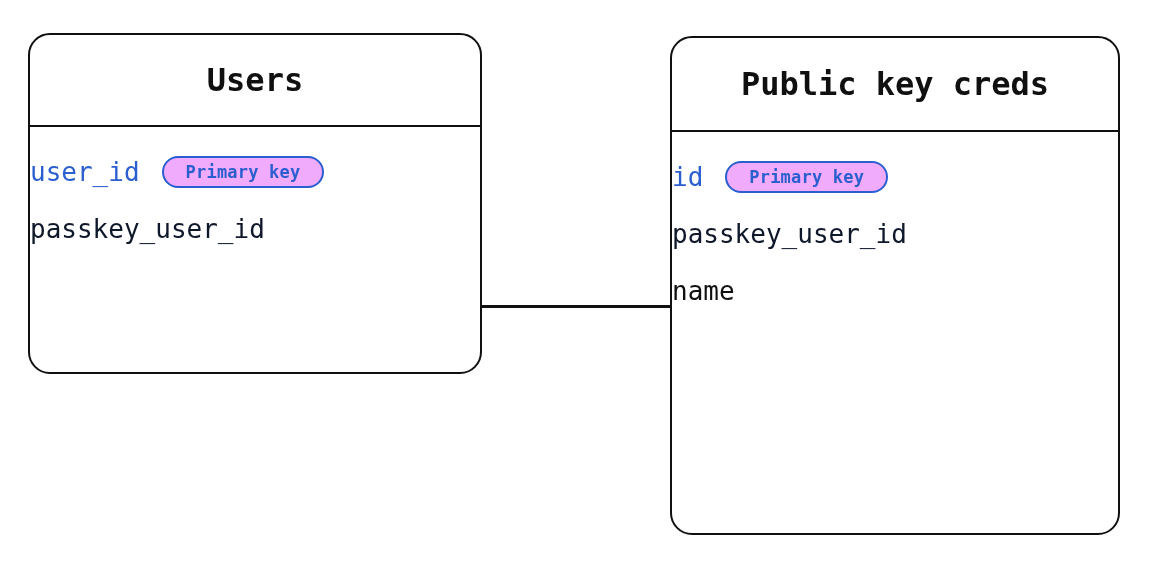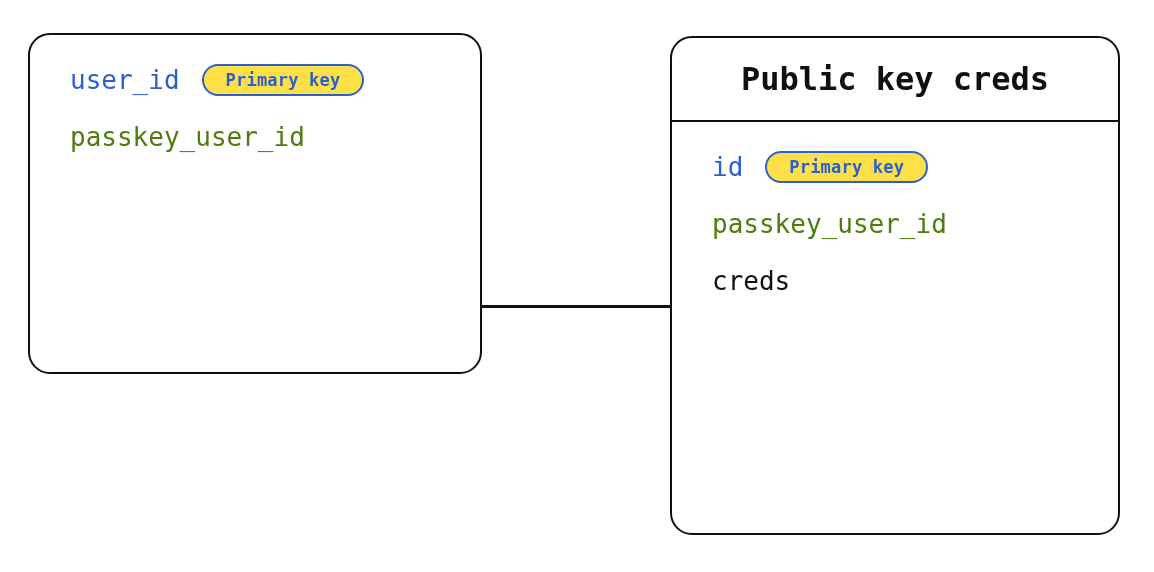--- a/index.html
+++ b/index.html
@@ -43,86 +43,88 @@
   .entity-title {
     font-size: 32px;
     font-weight: bold;
     color: #101010;
     letter-spacing: 0px;
     white-space: nowrap;
   }
 
   .entity-body {
     box-sizing: border-box;
-    padding-left: 40px;
     padding-top: 16px;
   }
 
   .field-row {
     display: flex;
     align-items: center;
     height: 57px;
   }
 
   .field-name {
     font-size: 26px;
     color: #101010;
     white-space: nowrap;
     line-height: 1;
   }
   .field-name.pk   { color: #2B5FD0; }
-  .field-name.fk   { color: #4d7c0f; }
+  .field-name.fk   { color: #0f172a; }
 
   .pk-badge {
     margin-left: 22px;
     display: inline-flex;
     align-items: center;
     justify-content: center;
     height: 32px;
     padding: 0 22px;
     box-sizing: border-box;
     border: 2px solid #2B5FD0;
     border-radius: 16px;
     color: #2B5FD0;
     font-size: 17px;
     font-weight: bold;
     letter-spacing: 0.2px;
     white-space: nowrap;
-    background: #fde047;
+    background: #f0abfc;
   }
 
   
   .connector {
     position: absolute;
     background: #101010;
   }
 
   
   #entity-users {
     left: 28px;  top: 33px;
     width: 454px; height: 341px;
   }
   #entity-users .entity-header { height: 92px; }
   #entity-creds {
     left: 670px; top: 36px;
     width: 450px; height: 499px;
   }
-  #entity-creds .entity-header { height: 84px; }
+  #entity-creds .entity-header { height: 94px; }
 
   #relation-line {
     left: 480px; top: 305px;
     width: 192px; height: 3px;
   }
 </style>
 </head>
 <body>
 
 <div class="canvas">
 
   <div class="entity" id="entity-users">
+    <div class="entity-header">
+      <div class="entity-title">Users</div>
+    </div>
     <div class="entity-body">
 
       <div class="field-row">
         <span class="field-name pk">user_id</span>
         <span class="pk-badge">Primary key</span>
       </div>
 
 
       <div class="field-row">
         <span class="field-name fk">passkey_user_id</span>
@@ -144,20 +146,20 @@
         <span class="pk-badge">Primary key</span>
       </div>
 
 
       <div class="field-row">
         <span class="field-name fk">passkey_user_id</span>
       </div>
 
 
       <div class="field-row">
-        <span class="field-name">creds</span>
+        <span class="field-name">name</span>
       </div>
 
 
     </div>
   </div>
 
 </div>
 
 </body></html>

